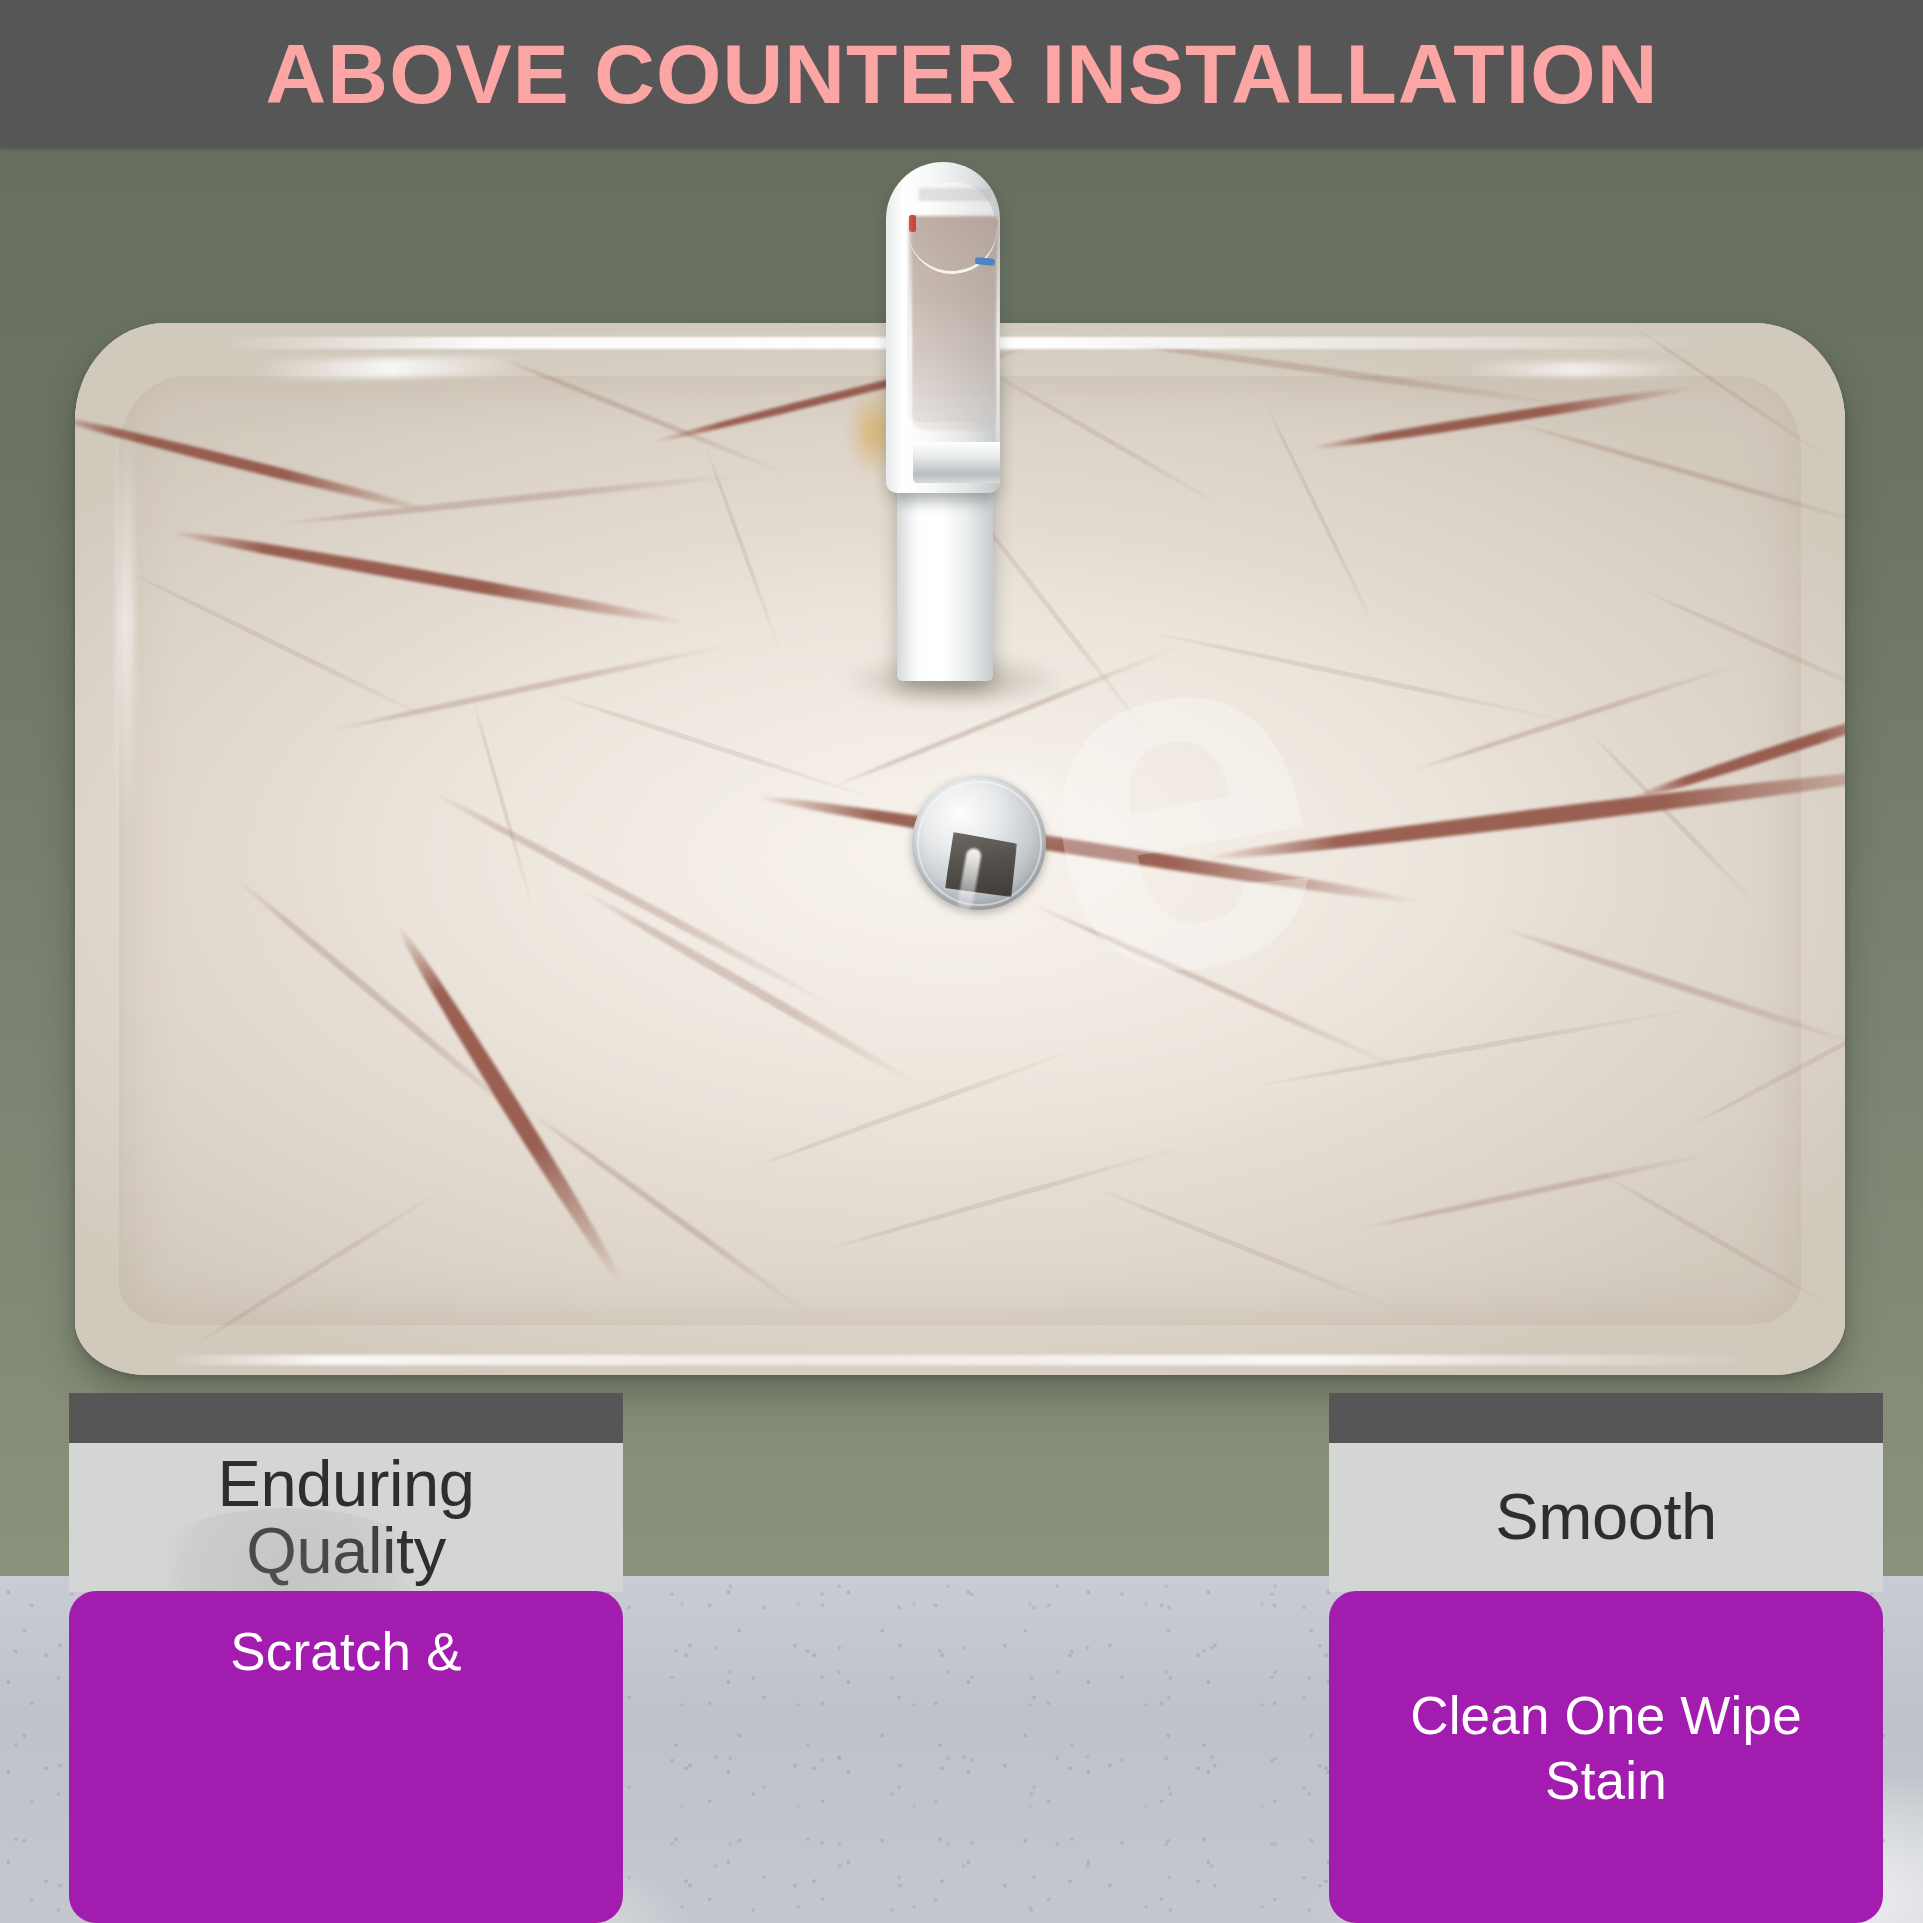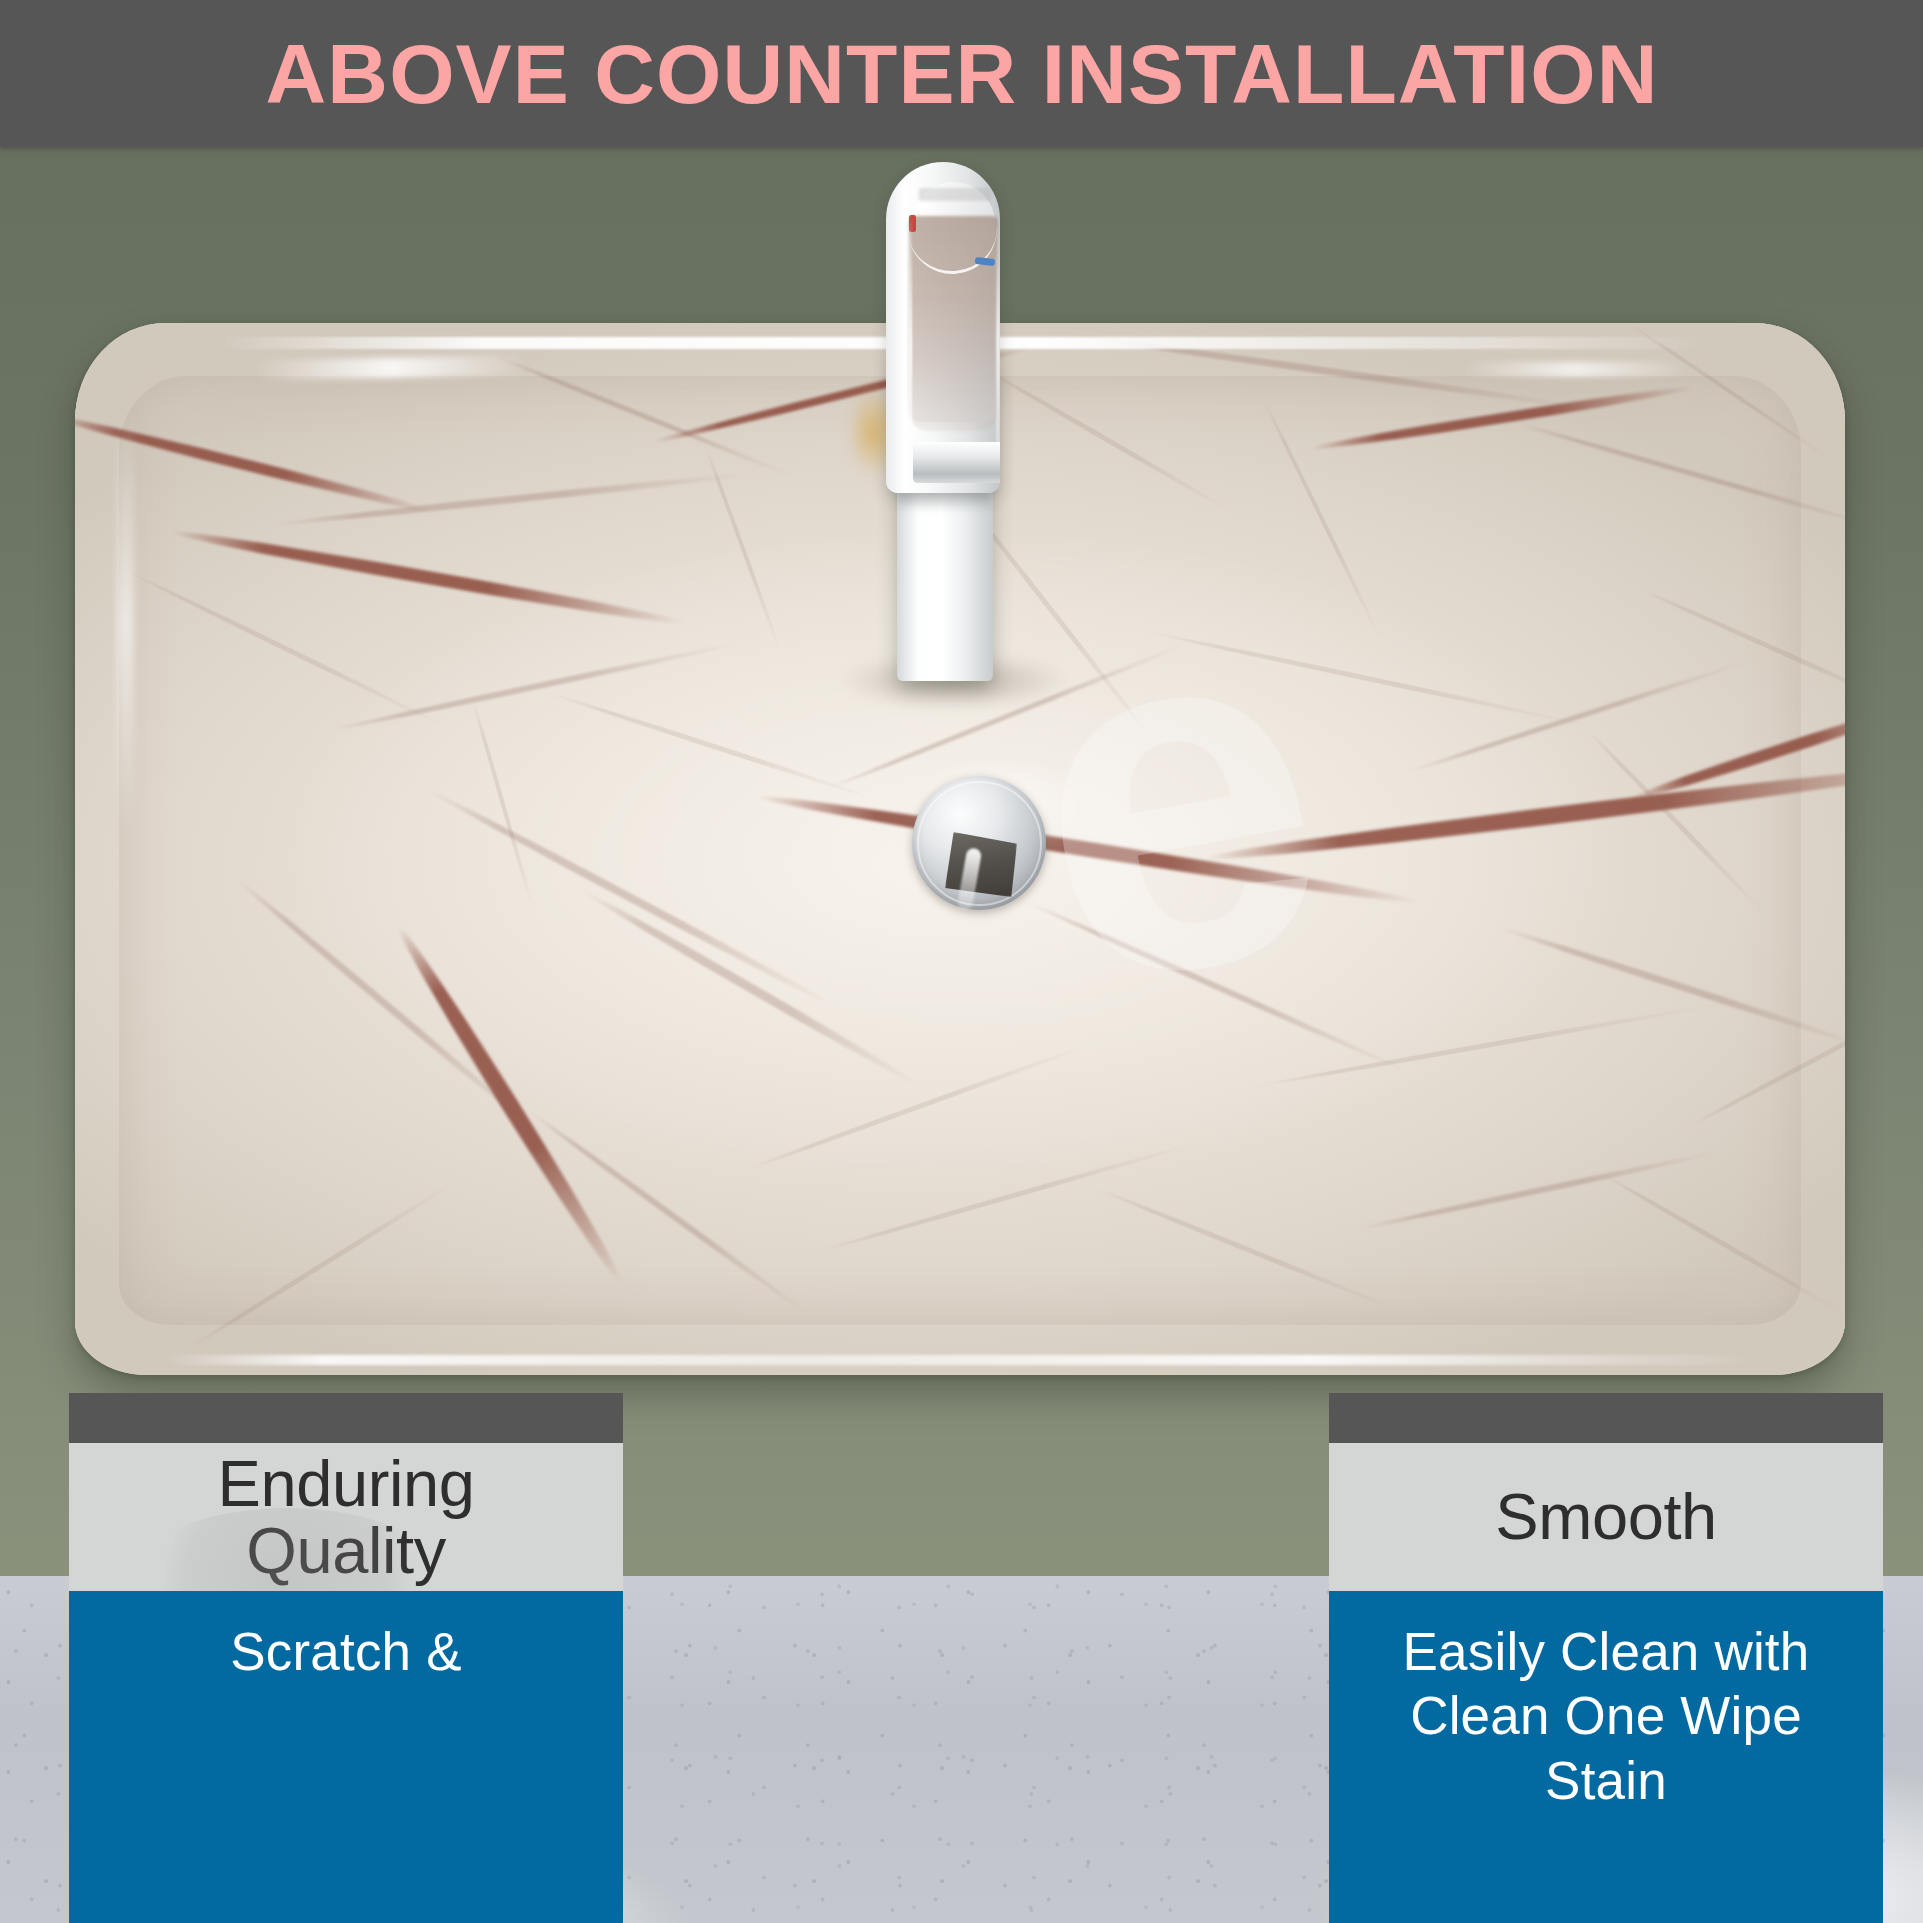--- a/index.html
+++ b/index.html
@@ -232,22 +232,22 @@
   .card-title-box{
     position:absolute;left:0;top:62px;width:100%;height:149px;
     background:#D4D5D5;display:flex;align-items:center;justify-content:center;
   }
   .card-title{
     color:#2E2E2E;font-size:65px;font-weight:400;line-height:1.02;
     text-align:center;letter-spacing:-0.4px;padding:0 7.5px;
   }
   .card-body-box{
     position:absolute;left:0;top:210px;width:100%;height:332px;
-    background:#0369a1;display:flex;align-items:flex-start;justify-content:center;
-    padding-top:28.6px;box-sizing:border-box;
+    background:#a21caf;display:flex;align-items:flex-start;justify-content:center;
+    padding-top:28.6px;box-sizing:border-box;border-radius:27px;
   }
   .card-body{
     color:#FFFFFF;font-size:53px;font-weight:300;line-height:1.22;
     text-align:center;letter-spacing:0.2px;padding:0 10.5px;
   }
   .card-wm{
     position:absolute;left:60px;top:65px;width:316px;height:147px;
     border-radius:50%;
     background:radial-gradient(circle at 50% 50%, rgba(160,160,160,.30) 0%, rgba(160,160,160,.16) 58%, rgba(160,160,160,0) 72%);
     pointer-events:none;
@@ -361,20 +361,20 @@
       </div>
     </div>
 
 
     <div class="card c3">
       <div class="card-topbar"></div>
       <div class="card-title-box">
         <div class="card-title"><span>Smooth</span><br></div>
       </div>
       <div class="card-body-box">
-        <div class="card-body"><span>Easily Clean with</span><br><span>Clean One Wipe</span><br><span>Stain</span></div>
+        <div class="card-body"><br><span>Clean One Wipe</span><br><span>Stain</span></div>
       </div>
     </div>
 
   </div>
 
 </div>
 
 
 </body></html>

